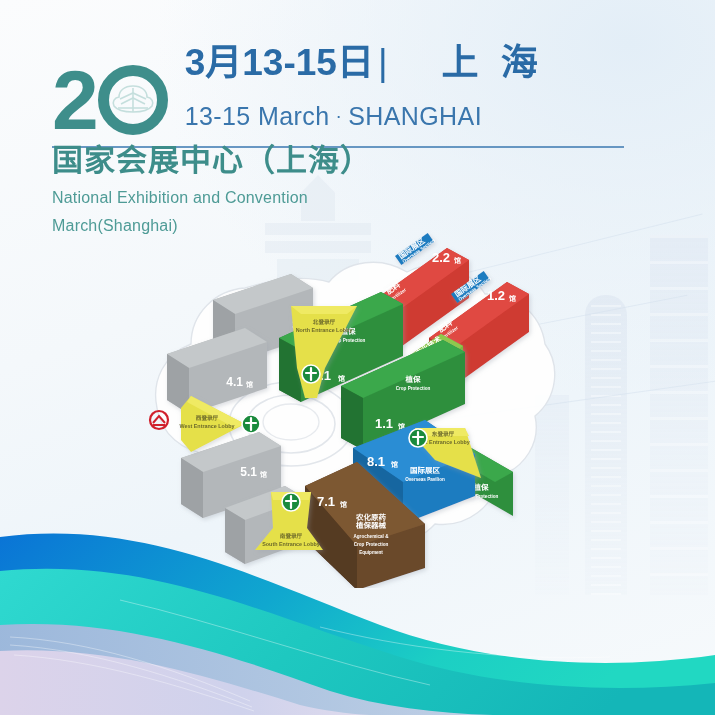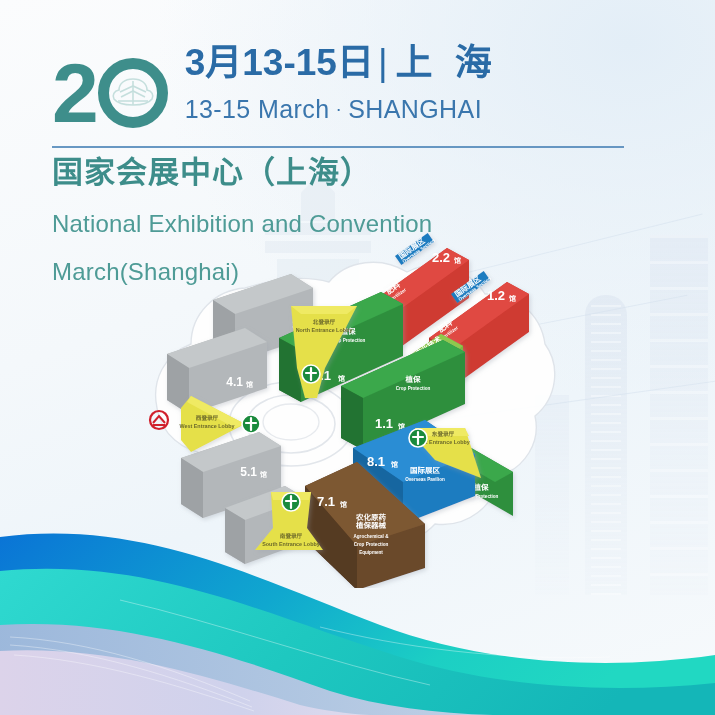--- a/index.html
+++ b/index.html
@@ -50,30 +50,30 @@
       font-weight:700;font-size:84px;line-height:.92;color:#3e8e8b;letter-spacing:-2px;}
   .yr .d{display:block;}
   .yr .ring{position:relative;width:70px;height:70px;margin:0 1px;}
   .yr .ring .o{position:absolute;inset:0;border:11px solid #3e8e8b;border-radius:50%;}
   .yr .ring .necc{position:absolute;left:12px;top:17px;width:46px;height:36px;opacity:.42;}
 
   .dateblk{padding-bottom:8px;}
   .d-cn{font-size:37px;font-weight:700;color:#2a6ba6;letter-spacing:0px;line-height:1.05;
         white-space:nowrap;}
   .d-cn .bar{font-weight:400;color:#2a6ba6;padding:0 4px;}
-  .d-cn .sh{letter-spacing:6px;padding-left:4px;}
+  .d-cn .sh{letter-spacing:6px;padding-left:4px;margin-left:46px;}
   .d-en{font-size:25px;color:#3a76ad;letter-spacing:.4px;line-height:1.2;
-        white-space:nowrap;margin-top:11px;}
+        white-space:nowrap;margin-top:18px;}
   .d-en .dot{padding:0 6px;font-size:19px;vertical-align:3px;}
 
   .rule{position:absolute;left:52px;top:146px;width:572px;height:2px;background:#4f86b8;opacity:.85;}
 
-  .venue{position:absolute;left:52px;top:152px;width:470px;}
+  .venue{position:absolute;left:52px;top:140px;width:470px;}
   .v-cn{font-size:31px;font-weight:700;color:#3d8d8a;letter-spacing:1px;line-height:1.35;}
-  .v-en{font-size:24px;color:#4e9b96;line-height:1.5;letter-spacing:.2px;margin-top:12px;}
+  .v-en{font-size:16px;color:#4e9b96;line-height:1.5;letter-spacing:.2px;margin-top:4px;}
 
   
   .map{position:absolute;left:95px;top:228px;width:530px;height:360px;}
   .map svg{display:block;width:100%;height:100%;}
 
   
   .waves{position:absolute;left:0;bottom:0;width:715px;height:210px;}
   .waves svg{display:block;width:100%;height:100%;}
 </style>
 </head>

